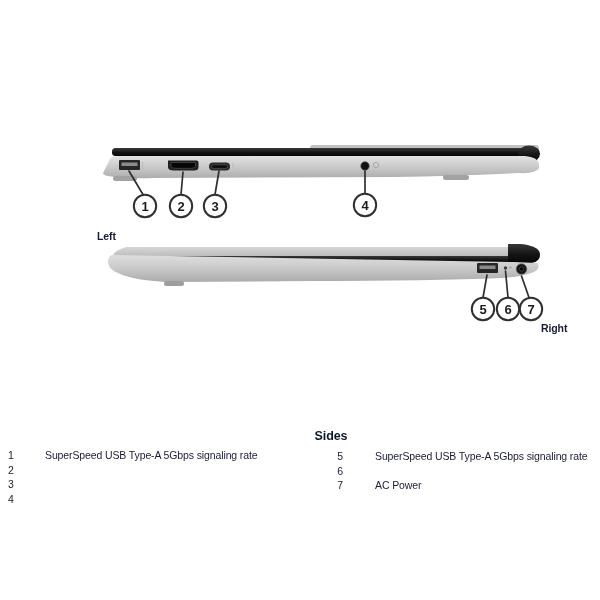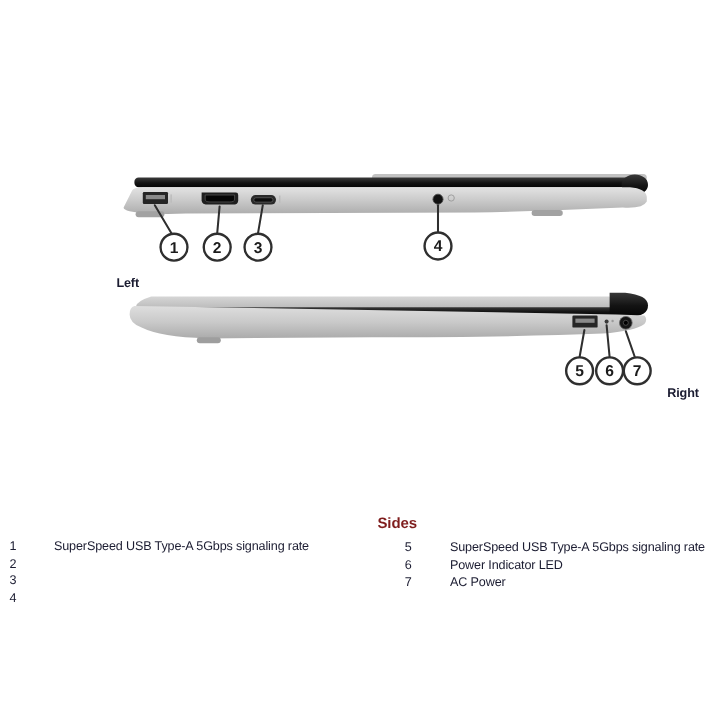--- a/index.html
+++ b/index.html
@@ -9,24 +9,24 @@
   }
   .view-svg { position:absolute; }
   .view-top { left:95px; top:142px; }
   .view-bottom { left:100px; top:240px; }
   .side-label {
     position:absolute; font-size:10.5px; font-weight:bold; color:#1b1c31;
     letter-spacing:-0.1px;
     margin-top:44px;
   }
   .side-label-left { left:97px; top:186px; }
-  .side-label-right { left:556px; top:278px; }
+  .side-label-right { left:541px; top:278px; }
   .legend-title {
     position:absolute; left:298px; top:429px; width:66px; text-align:center;
-    font-size:12.5px; font-weight:bold; color:#7f1d1d; letter-spacing:-0.1px;
+    font-size:12.5px; font-weight:bold; color:#0f172a; letter-spacing:-0.1px;
   }
   .legend-col { position:absolute; font-size:10.5px; color:#1b1c31; letter-spacing:-0.12px; }
   .legend-col-left  { left:8px;  top:449px; width:280px; }
   .legend-col-right { left:300px; top:450px; width:298px; }
   .legend-row { display:flex; height:14.6px; line-height:13px; align-items:flex-start; }
   .legend-num { flex:none; }
   .legend-col-left  .legend-num { width:37px; text-align:left; }
   .legend-col-right .legend-num { width:43px; text-align:right; }
   .legend-col-right .legend-desc { padding-left:32px; }
   .legend-desc { flex:1; white-space:nowrap; }
@@ -184,21 +184,20 @@
     </div>
   </div>
 
   <div class="legend-col legend-col-right">
     <div class="legend-row">
       <span class="legend-num">5</span>
       <span class="legend-desc">SuperSpeed USB Type-A 5Gbps signaling rate</span>
     </div>
     <div class="legend-row">
       <span class="legend-num">6</span>
-      <span class="legend-desc">Power Indicator LED</span>
     </div>
     <div class="legend-row">
       <span class="legend-num">7</span>
       <span class="legend-desc">AC Power</span>
     </div>
   </div>
 
 </div>
 
 </body></html>

